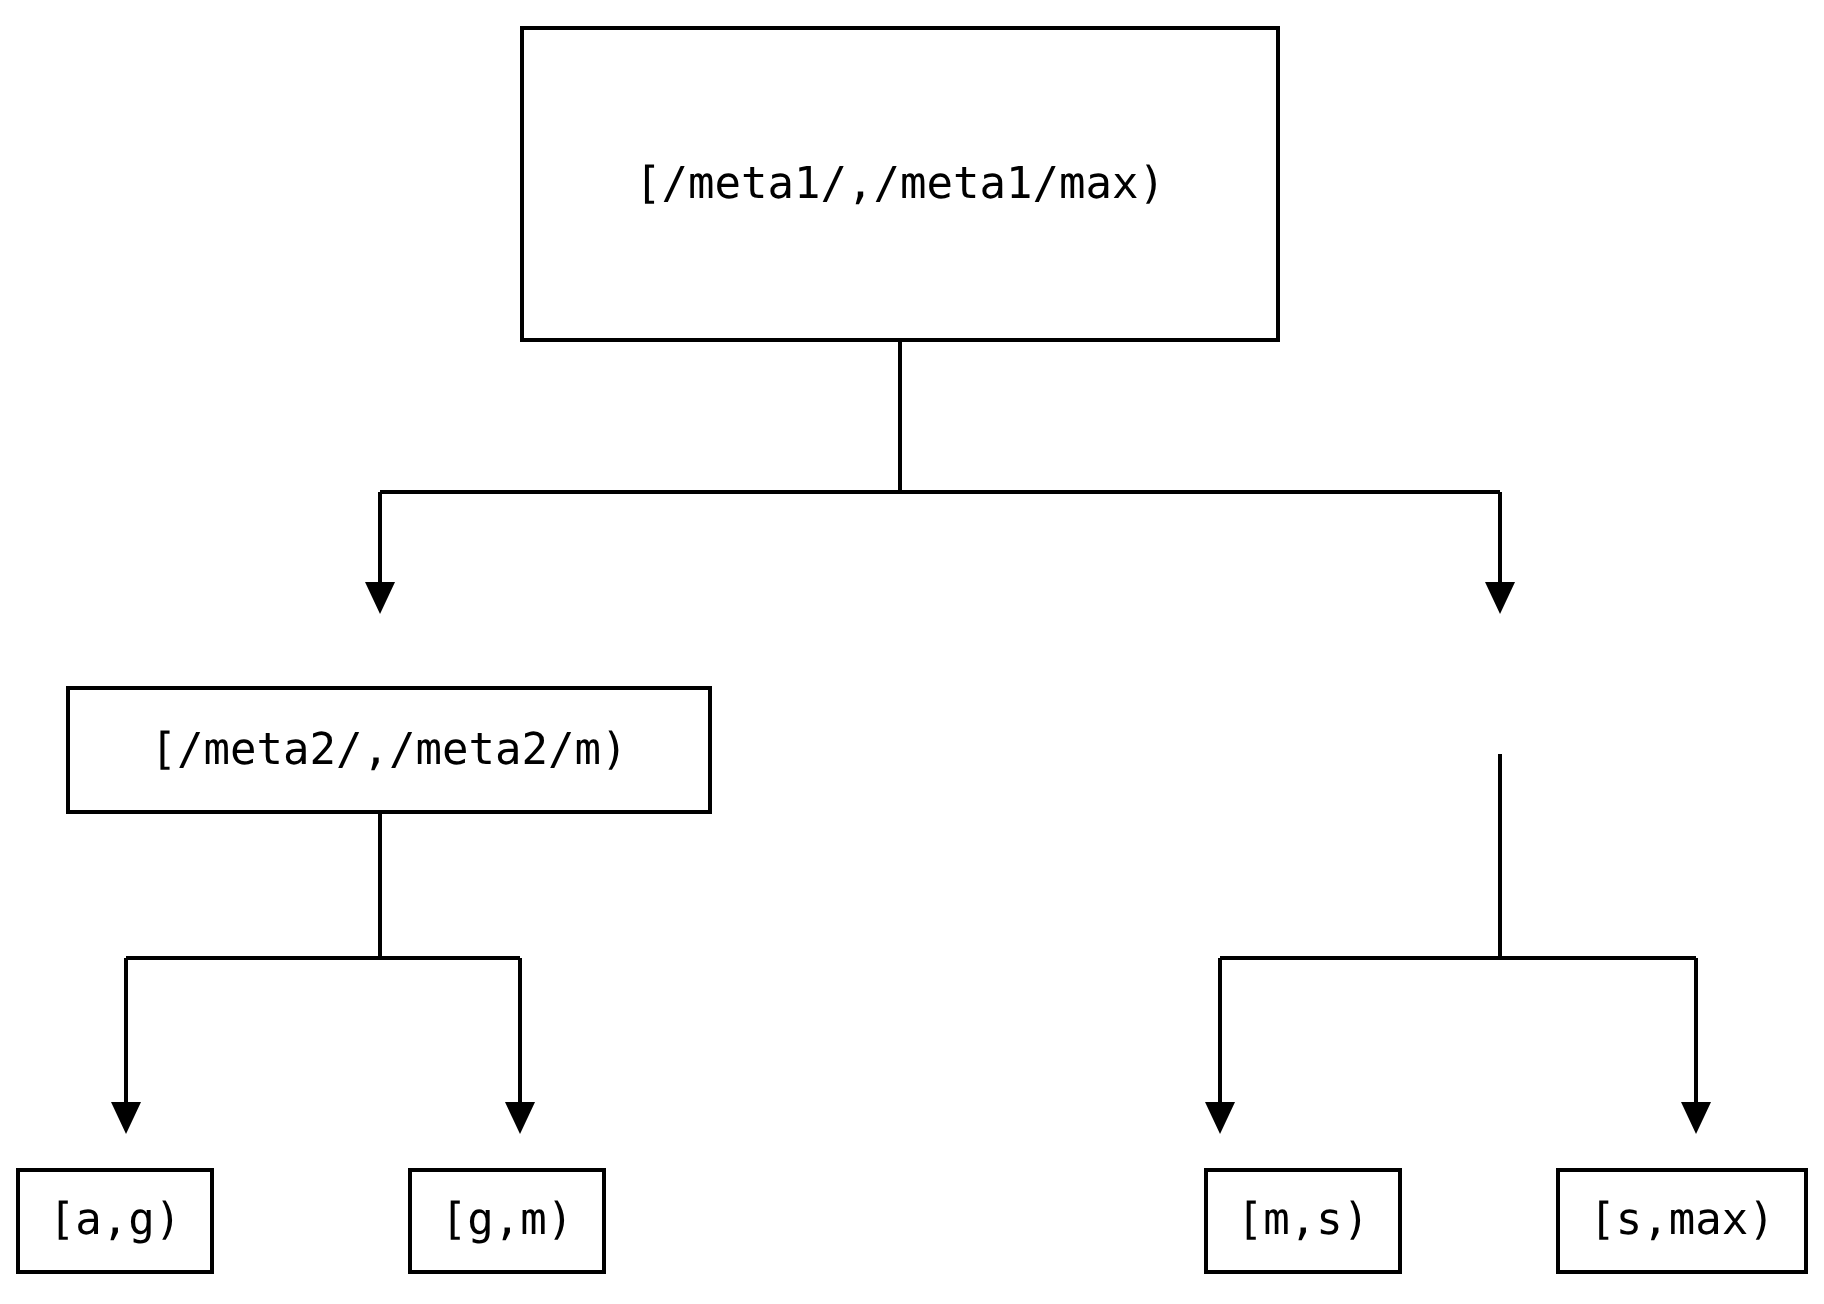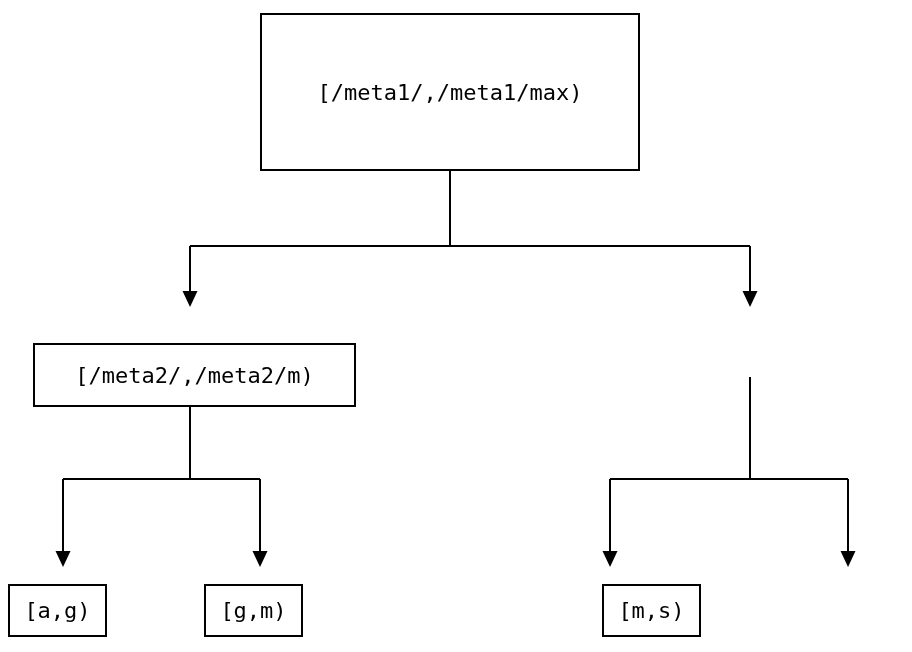--- a/index.html
+++ b/index.html
@@ -103,14 +103,17 @@
   </div>
 
   <div class="node node-leaf2">
     <span>[g,m)</span>
   </div>
 
   <div class="node node-leaf3">
     <span>[m,s)</span>
   </div>
 
+  <div class="node node-leaf4">
+    <span>[s,max)</span>
+  </div>
 
 </div>
 
 </body></html>

